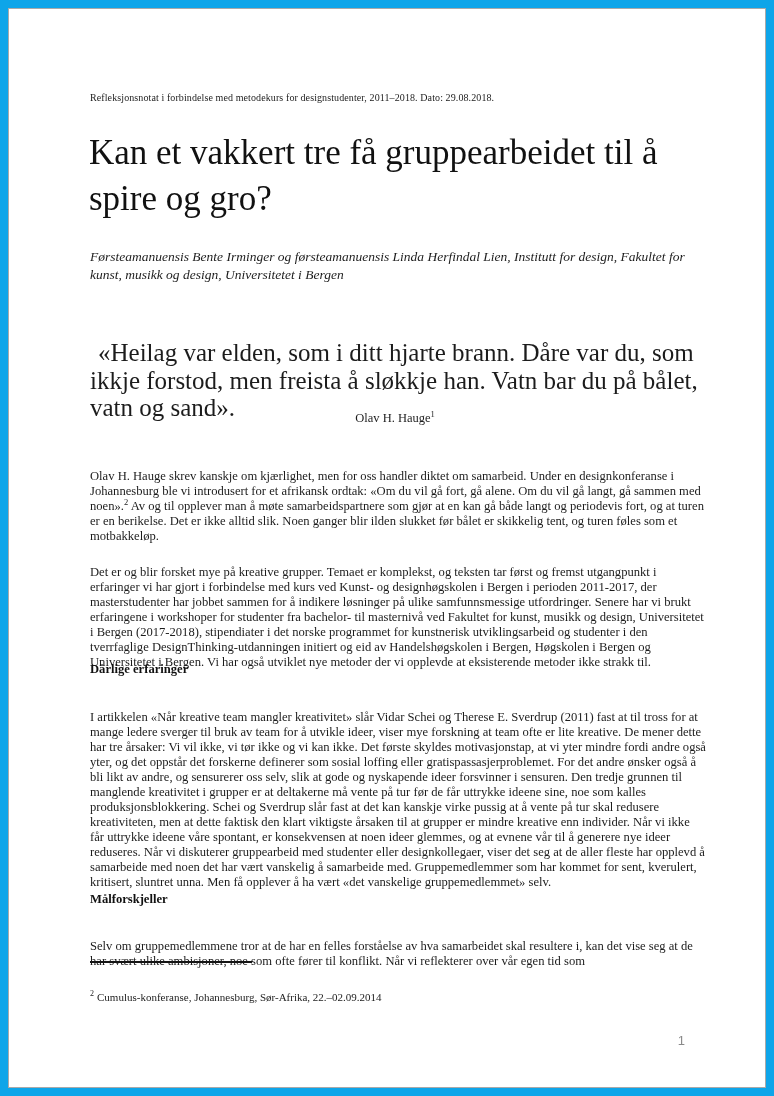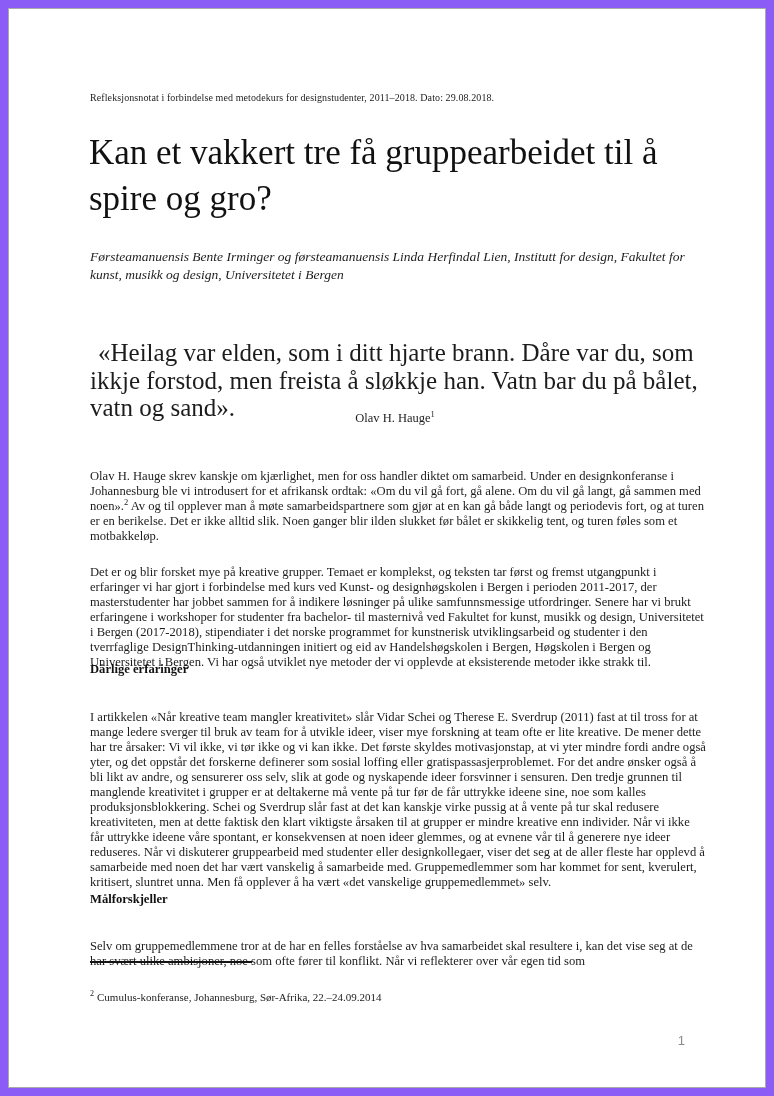--- a/index.html
+++ b/index.html
@@ -1,21 +1,21 @@
 <!DOCTYPE html>
 <html><head>
 <meta charset="utf-8">
 <style>
   * { margin: 0; padding: 0; box-sizing: border-box; }
   html, body {
     width: 774px; height: 1096px;
     background: #e9e9e9;
     font-family: "Liberation Serif", serif;
   }
-  .canvas { position: relative; width: 774px; height: 1096px; background: #8b5cf6; overflow: hidden; }
+  .canvas { position: relative; width: 774px; height: 1096px; background: #0ea5e9; overflow: hidden; }
   .page {
     position: absolute; left: 8px; top: 8px;
     width: 758px; height: 1080px;
     background: #ffffff;
     border: 1px solid #a9a9a9;
   }
   .abs { position: absolute; color: #1c1c1c; }
   .running-header {
     left: 81px; top: 83px; width: 620px;
     font-size: 10px; letter-spacing: 0.1px;
@@ -105,19 +105,19 @@
     <p class="abs body-par p3">I artikkelen «Når kreative team mangler kreativitet» slår Vidar Schei og Therese E. Sverdrup (2011) fast at til tross for at mange ledere sverger til bruk av team for å utvikle ideer, viser mye forskning at team ofte er lite kreative. De mener dette har tre årsaker: Vi vil ikke, vi tør ikke og vi kan ikke. Det første skyldes motivasjonstap, at vi yter mindre fordi andre også yter, og det oppstår det forskerne definerer som sosial loffing eller gratispassasjerproblemet. For det andre ønsker også å bli likt av andre, og sensurerer oss selv, slik at gode og nyskapende ideer forsvinner i sensuren. Den tredje grunnen til manglende kreativitet i grupper er at deltakerne må vente på tur før de får uttrykke ideene sine, noe som kalles produksjonsblokkering. Schei og Sverdrup slår fast at det kan kanskje virke pussig at å vente på tur skal redusere kreativiteten, men at dette faktisk den klart viktigste årsaken til at grupper er mindre kreative enn individer. Når vi ikke får uttrykke ideene våre spontant, er konsekvensen at noen ideer glemmes, og at evnene vår til å generere nye ideer reduseres. Når vi diskuterer gruppearbeid med studenter eller designkollegaer, viser det seg at de aller fleste har opplevd å samarbeide med noen det har vært vanskelig å samarbeide med. Gruppemedlemmer som har kommet for sent, kverulert, kritisert, sluntret unna. Men få opplever å ha vært «det vanskelige gruppemedlemmet» selv.</p>
 
     <div class="abs section-heading h2">Målforskjeller</div>
 
     <p class="abs body-par p4">Selv om gruppemedlemmene tror at de har en felles forståelse av hva samarbeidet skal resultere i, kan det vise seg at de har svært ulike ambisjoner, noe som ofte fører til konflikt. Når vi reflekterer over vår egen tid som</p>
 
     <div class="abs fn-rule"></div>
 
 
     <div class="abs footnote fn2">
-      <sup>2</sup><span>Cumulus-konferanse, Johannesburg, Sør-Afrika, 22.–24.09.2014</span>
+      <sup>2</sup><span>Cumulus-konferanse, Johannesburg, Sør-Afrika, 22.–02.09.2014</span>
     </div>
 
     <div class="abs page-number">1</div>
 
   </div>
 </div>
 
 </body></html>

